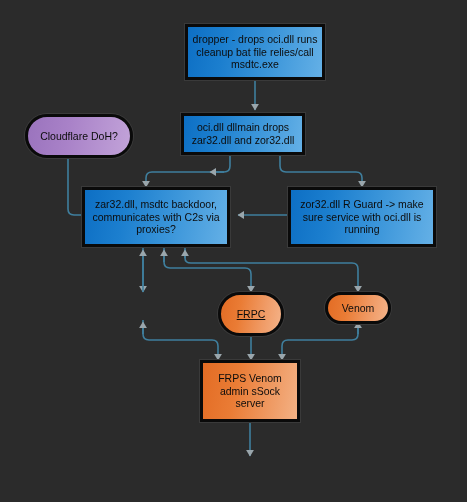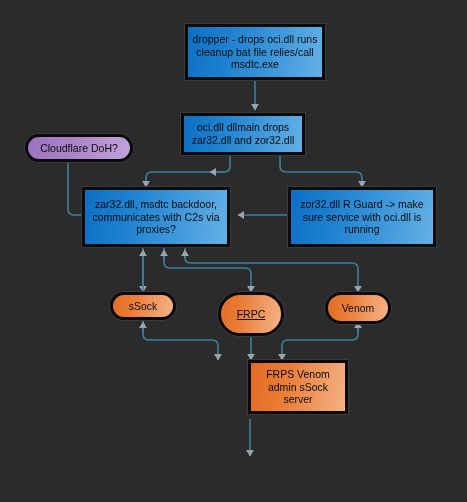--- a/index.html
+++ b/index.html
@@ -112,42 +112,39 @@
   </svg>
 
   <div class="node box" style="left:185px; top:24px; width:140px; height:56px;">
     <span class="txt">dropper - drops oci.dll runs cleanup bat file relies/call msdtc.exe</span>
   </div>
 
   <div class="node box" style="left:181px; top:113px; width:124px; height:42px;">
     <span class="txt">oci.dll dllmain drops zar32.dll and zor32.dll</span>
   </div>
 
-  <div class="node pill purple" style="left:25px; top:134px; width:108px; height:28px;align-items:center;">
+  <div class="node pill purple" style="left:25px; top:114px; width:108px; height:44px;align-items:center;">
     <span class="txt">Cloudflare DoH?</span>
   </div>
 
   <div class="node box" style="left:82px; top:187px; width:148px; height:60px;">
     <span class="txt">zar32.dll, msdtc backdoor, communicates with C2s via proxies?</span>
   </div>
 
   <div class="node box" style="left:288px; top:187px; width:148px; height:60px;">
     <span class="txt">zor32.dll R Guard -&gt; make sure service with oci.dll is running</span>
   </div>
 
-  <div class="node pill orange" style="left:110px; top:292px; width:66px; height:28px;">
-    <span class="txt">sSock</span>
-  </div>
 
   <div class="node pill orange" style="left:218px; top:292px; width:66px; height:44px;text-decoration:underline;">
     <span class="txt">FRPC</span>
   </div>
 
   <div class="node pill orange" style="left:325px; top:292px; width:66px; height:32px;">
     <span class="txt">Venom</span>
   </div>
 
-  <div class="node box orange" style="left:200px; top:360px; width:100px; height:54px;margin-left:48px;">
+  <div class="node box orange" style="left:200px; top:360px; width:100px; height:62px;">
     <span class="txt">FRPS Venom admin sSock server</span>
   </div>
 
 
 </div>
 
 </body></html>

